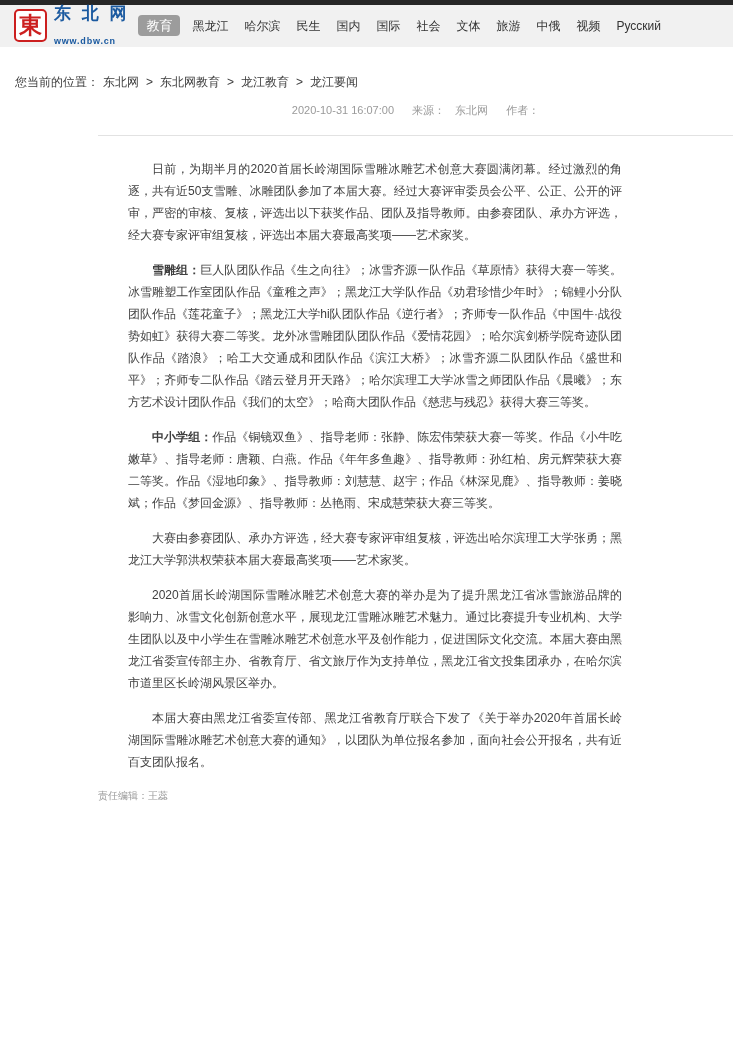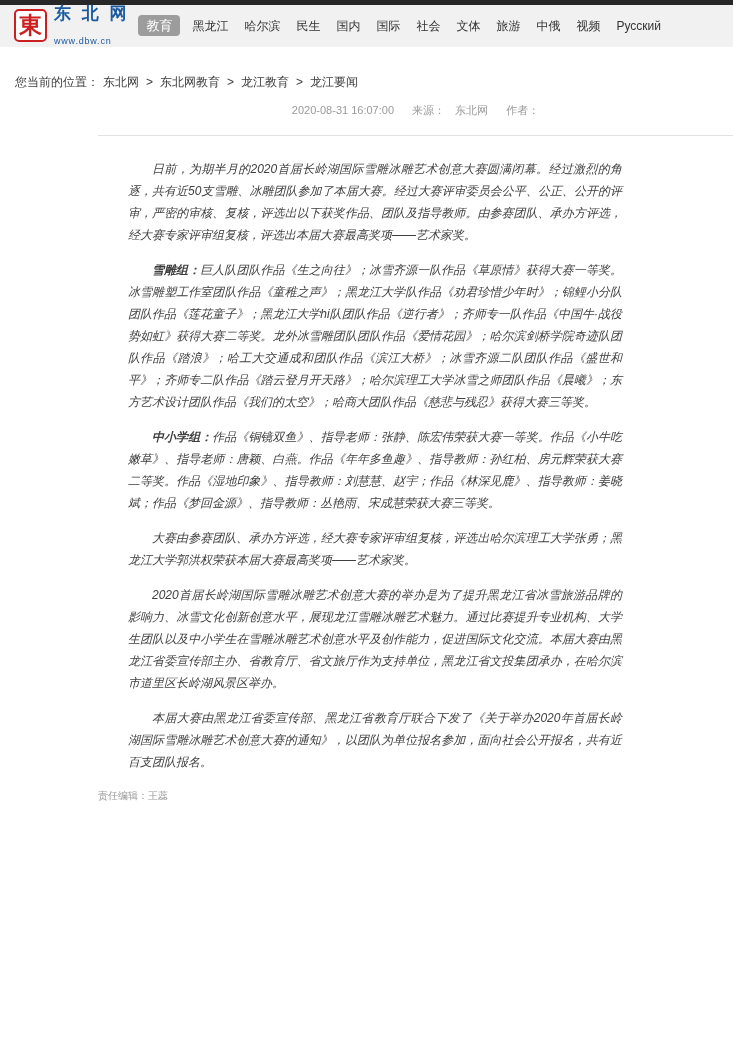--- a/index.html
+++ b/index.html
@@ -23,21 +23,21 @@
     border-radius: 5px; color: var(--brand-red, #cc1f1f); background: #fff;
     font-weight: bold; font-size: 23px; line-height: 1;
     display: flex; align-items: center; justify-content: center;
   }
   .logo-text { margin-left: 7px; display: flex; flex-direction: column; gap: 12px; }
   .logo-name {
     color: var(--brand-blue, #1b5aa0); font-size: 17px; font-weight: bold;
     letter-spacing: 3px; line-height: 1.1; white-space: nowrap;
   }
   .logo-url {
-    color: var(--brand-blue, #1b5aa0); font-size: 9px; font-weight: normal;
+    color: var(--brand-blue, #1b5aa0); font-size: 9px; font-weight: bold;
     letter-spacing: 0.8px; line-height: 1.2;
   }
   .logo-badge {
     margin-left: 9px; background: var(--badge-bg, #9c9c9c); color: #fff;
     font-size: 13px; padding: 4px 8px; border-radius: 4px; line-height: 1;
   }
   .top-nav { display: flex; align-items: center; gap: 16px; }
   .nav-link {
     font-size: 12px; color: var(--nav-text, #333333);
     text-decoration: none; cursor: pointer; white-space: nowrap;
@@ -64,21 +64,21 @@
     font-size: 11px; color: var(--meta-text, #9a9a9a);
   }
   .article-meta span { margin: 0 5px; }
   .article-divider {
     border: none; border-top: 1px solid var(--divider, #e2e2e2);
     margin-top: 17px;
   }
   .article-body { padding: 9px 111px 0 30px; }
   .para {
     font-size: 12px; line-height: 22px; color: var(--body-text, #404040);
-    text-indent: 2em; margin-top: 13px; text-align: justify; font-style: italic;
+    text-indent: 2em; margin-top: 13px; text-align: justify;
   }
   .para b { font-weight: bold; color: var(--body-text, #404040); }
   .editor-line {
     margin-top: 16px; padding-right: 146px; text-align: left;
     font-size: 10px; color: var(--meta-text, #9a9a9a);
   }
 </style>
 </head>
 <body>
 
@@ -108,21 +108,21 @@
     </nav>
 </header>
 
 <div class="breadcrumb-bar">
   <span class="bc-label">您当前的位置：</span><span><a class="bc-link">东北网</a><span class="bc-sep">&gt;</span><a class="bc-link">东北网教育</a><span class="bc-sep">&gt;</span><a class="bc-link">龙江教育</a><span class="bc-sep">&gt;</span><a class="bc-link">龙江要闻</a></span>
 </div>
 
 <main class="article-wrap">
 
   <div class="article-meta">
-    <span>2020-08-31 16:07:00</span>
+    <span>2020-10-31 16:07:00</span>
     <span><span>来源：</span><span>东北网</span></span>
     <span>作者：</span>
   </div>
 
   <hr class="article-divider">
 
   <div class="article-body">
       <p class="para">日前，为期半月的2020首届长岭湖国际雪雕冰雕艺术创意大赛圆满闭幕。经过激烈的角逐，共有近50支雪雕、冰雕团队参加了本届大赛。经过大赛评审委员会公平、公正、公开的评审，严密的审核、复核，评选出以下获奖作品、团队及指导教师。由参赛团队、承办方评选，经大赛专家评审组复核，评选出本届大赛最高奖项——艺术家奖。</p>
       <p class="para"><b>雪雕组：</b>巨人队团队作品《生之向往》；冰雪齐源一队作品《草原情》获得大赛一等奖。冰雪雕塑工作室团队作品《童稚之声》；黑龙江大学队作品《劝君珍惜少年时》；锦鲤小分队团队作品《莲花童子》；黑龙江大学hi队团队作品《逆行者》；齐师专一队作品《中国牛·战役势如虹》获得大赛二等奖。龙外冰雪雕团队团队作品《爱情花园》；哈尔滨剑桥学院奇迹队团队作品《踏浪》；哈工大交通成和团队作品《滨江大桥》；冰雪齐源二队团队作品《盛世和平》；齐师专二队作品《踏云登月开天路》；哈尔滨理工大学冰雪之师团队作品《晨曦》；东方艺术设计团队作品《我们的太空》；哈商大团队作品《慈悲与残忍》获得大赛三等奖。</p>
       <p class="para"><b>中小学组：</b>作品《铜镜双鱼》、指导老师：张静、陈宏伟荣获大赛一等奖。作品《小牛吃嫩草》、指导老师：唐颖、白燕。作品《年年多鱼趣》、指导教师：孙红柏、房元辉荣获大赛二等奖。作品《湿地印象》、指导教师：刘慧慧、赵宇；作品《林深见鹿》、指导教师：姜晓斌；作品《梦回金源》、指导教师：丛艳雨、宋成慧荣获大赛三等奖。</p>

